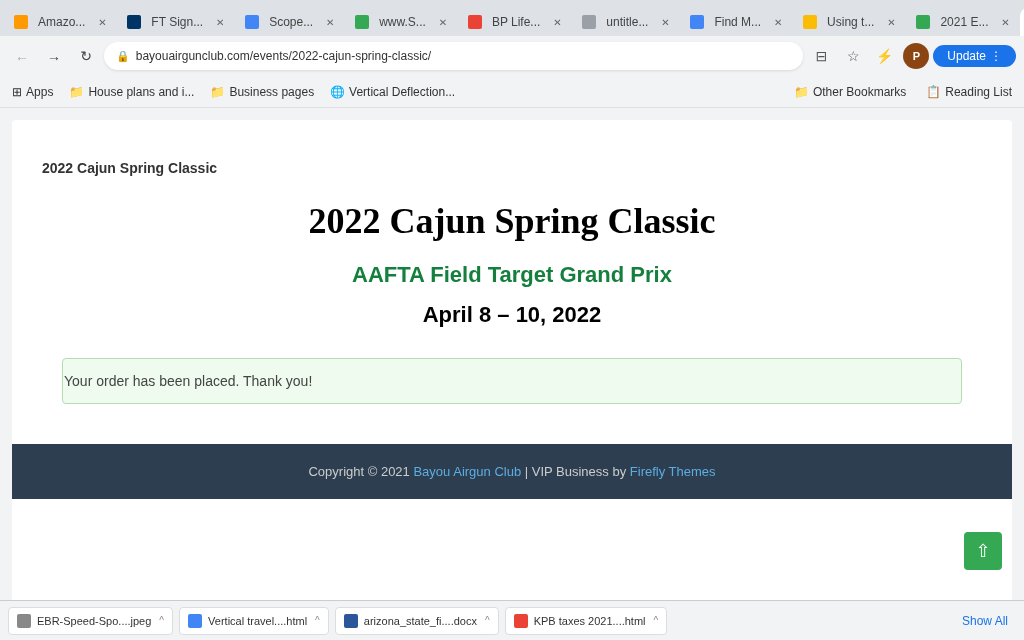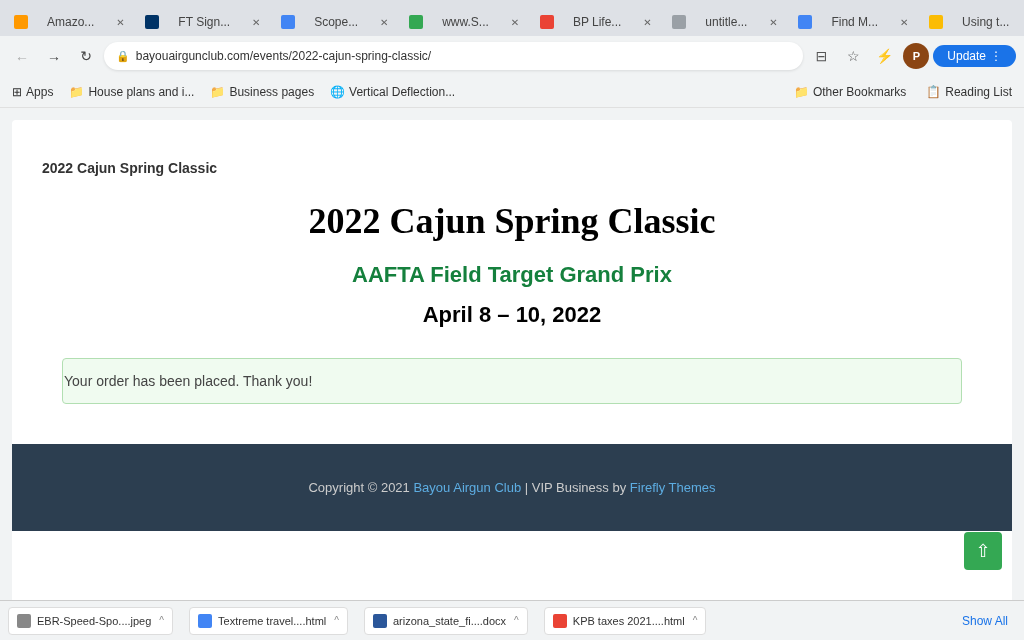--- a/index.html
+++ b/index.html
@@ -3,21 +3,21 @@
   <meta charset="utf-8">
   <style>
     * { margin: 0; padding: 0; box-sizing: border-box; }
     body { font-family: -apple-system, BlinkMacSystemFont, 'Segoe UI', sans-serif; font-size: 13px; background: #f1f3f4; width: 1024px; height: 640px; overflow: hidden; }
 
     
     .browser-chrome { background: #f1f3f4; }
 
     
     .tab-bar { display: flex; align-items: center; background: #dee1e6; height: 36px; padding: 0 4px; gap: 0; overflow: hidden; }
-    .tab { display: flex; align-items: center; height: 28px; padding: 0 8px 0 10px; border-radius: 8px 8px 0 0; font-size: 12px; background: #dee1e6; color: #444; cursor: pointer; max-width: 140px; min-width: 80px; gap: 19px; position: relative; top: 4px; flex-shrink: 0; white-space: nowrap; overflow: hidden; text-overflow: ellipsis; }
+    .tab { display: flex; align-items: center; height: 28px; padding: 0 8px 0 10px; border-radius: 8px 8px 0 0; font-size: 12px; background: #dee1e6; color: #444; cursor: pointer; max-width: 140px; min-width: 80px; gap: 10px; position: relative; top: 4px; flex-shrink: 0; white-space: nowrap; overflow: hidden; text-overflow: ellipsis; }
     .tab.active { background: #fff; color: #000; }
     .tab-favicon { width: 14px; height: 14px; border-radius: 2px; flex-shrink: 0; }
     .tab-favicon.amazon { background: #ff9900; }
     .tab-favicon.ft { background: #003366; }
     .tab-favicon.scope { background: #4285f4; }
     .tab-favicon.www { background: #34a853; }
     .tab-favicon.bp { background: #ea4335; }
     .tab-favicon.untitled { background: #9aa0a6; }
     .tab-favicon.find { background: #4285f4; }
     .tab-favicon.using { background: #fbbc04; }
@@ -47,26 +47,26 @@
     .page-content { background: #fff; margin: 12px; border-radius: 4px; overflow: hidden; height: 488px; overflow-y: auto; }
     .page-inner { padding: 40px 30px; }
     .breadcrumb { font-size: 14px; font-weight: 600; color: #333; margin-bottom: 24px; }
     .page-title { font-size: 36px; font-weight: 900; text-align: center; color: #000; margin-bottom: 20px; font-family: Georgia, serif; }
     .page-subtitle { font-size: 22px; font-weight: 600; text-align: center; color: #15803d; margin-bottom: 14px; }
     .page-dates { font-size: 22px; font-weight: 600; text-align: center; color: #000; margin-bottom: 30px; }
     .success-box { border: 1px solid #b2dfb2; background: #f0fbf0; border-radius: 4px; padding: 14px 1px; max-width: 900px; margin: 0 auto; }
     .success-text { font-size: 14px; color: #444; }
 
     
-    .page-footer { background: #2c3e50; color: #ccc; text-align: center; padding: 36px; font-size: 13px; }
+    .page-footer { background: #2c3e50; color: #ccc; text-align: center; padding: 20px; font-size: 13px; }
     .page-footer a { color: #5dade2; text-decoration: none; }
     .back-to-top { position: absolute; bottom: 90px; right: 22px; background: #34a853; color: white; width: 38px; height: 38px; border-radius: 4px; display: flex; align-items: center; justify-content: center; font-size: 18px; cursor: pointer; }
 
     
-    .downloads-bar { position: fixed; bottom: 0; left: 0; right: 0; height: 40px; background: #f1f3f4; border-top: 1px solid #ccc; display: flex; align-items: center; padding: 0 8px; gap: 16px; }
+    .downloads-bar { position: fixed; bottom: 0; left: 0; right: 0; height: 40px; background: #f1f3f4; border-top: 1px solid #ccc; display: flex; align-items: center; padding: 0 8px; gap: 6px; }
     .download-item { display: flex; align-items: center; background: #fff; border: 1px solid #ddd; border-radius: 4px; height: 28px; padding: 0 8px; gap: 6px; font-size: 11px; color: #333; cursor: pointer; max-width: 170px; overflow: hidden; }
     .download-icon { width: 14px; height: 14px; border-radius: 2px; flex-shrink: 0; }
     .download-icon.jpeg { background: #888; }
     .download-icon.html-blue { background: #4285f4; }
     .download-icon.docx { background: #2b579a; }
     .download-icon.html-red { background: #ea4335; }
     .download-arrow { font-size: 10px; color: #888; margin-left: 2px; }
     .show-all-btn { margin-left: auto; font-size: 12px; color: #1a73e8; cursor: pointer; padding: 4px 8px; }
 
     .page-wrapper { position: relative; height: 552px; }
@@ -212,21 +212,21 @@
 </div>
 
 <div class="downloads-bar">
   <div class="download-item">
     <div class="download-icon jpeg"></div>
     <span>EBR-Speed-Spo....jpeg</span>
     <span class="download-arrow">^</span>
   </div>
   <div class="download-item">
     <div class="download-icon html-blue"></div>
-    <span>Textreme travel....html</span>
+    <span>Vertical travel....html</span>
     <span class="download-arrow">^</span>
   </div>
   <div class="download-item">
     <div class="download-icon docx"></div>
     <span>arizona_state_fi....docx</span>
     <span class="download-arrow">^</span>
   </div>
   <div class="download-item">
     <div class="download-icon html-red"></div>
     <span>KPB taxes 2021....html</span>

